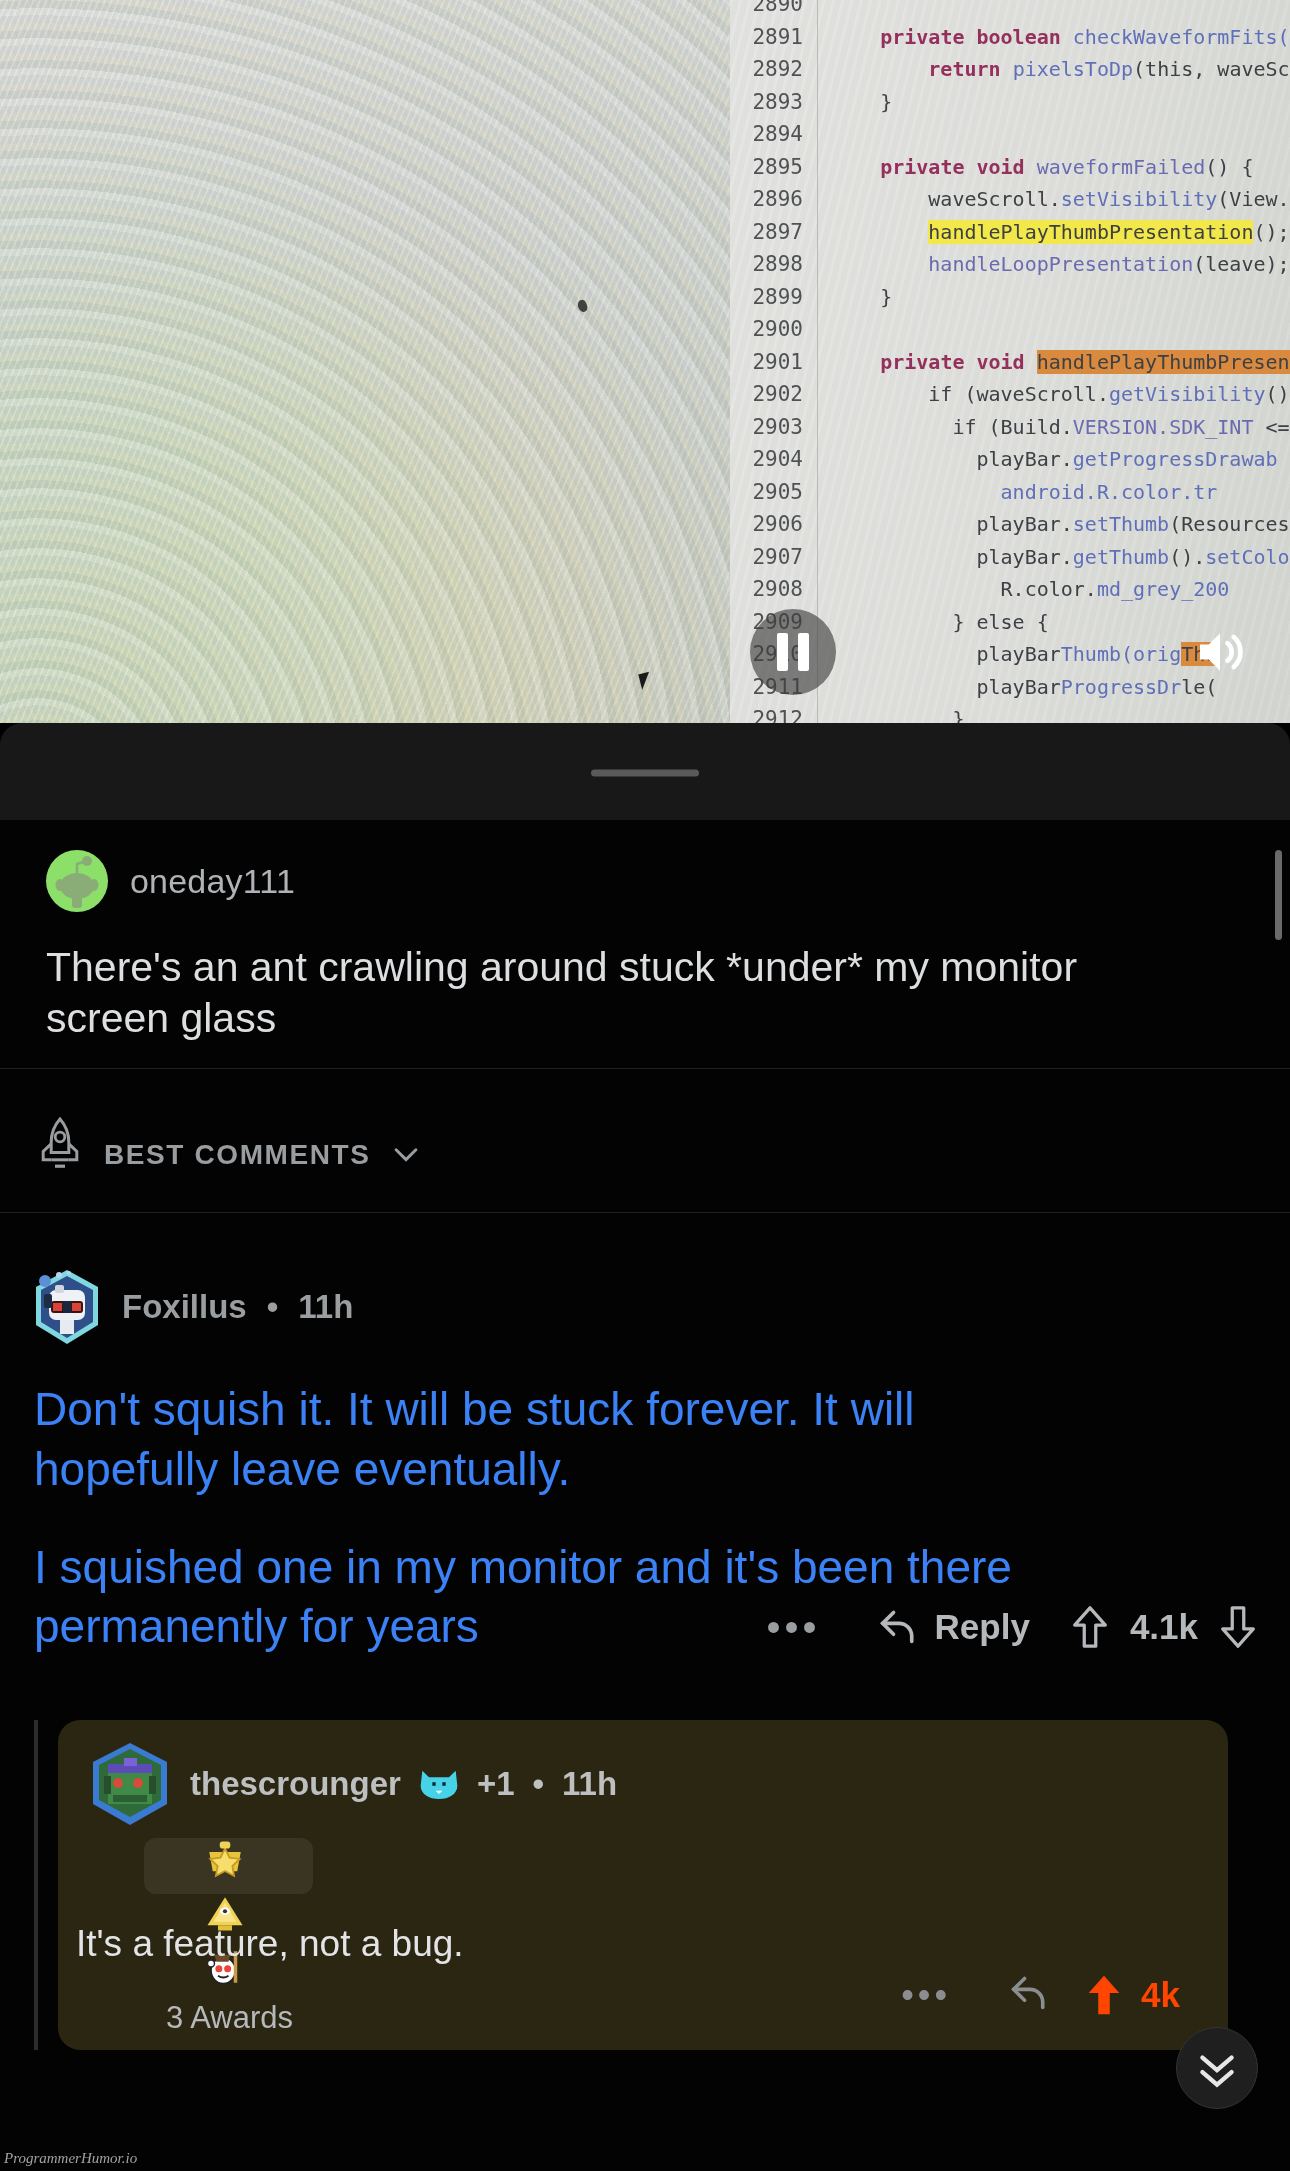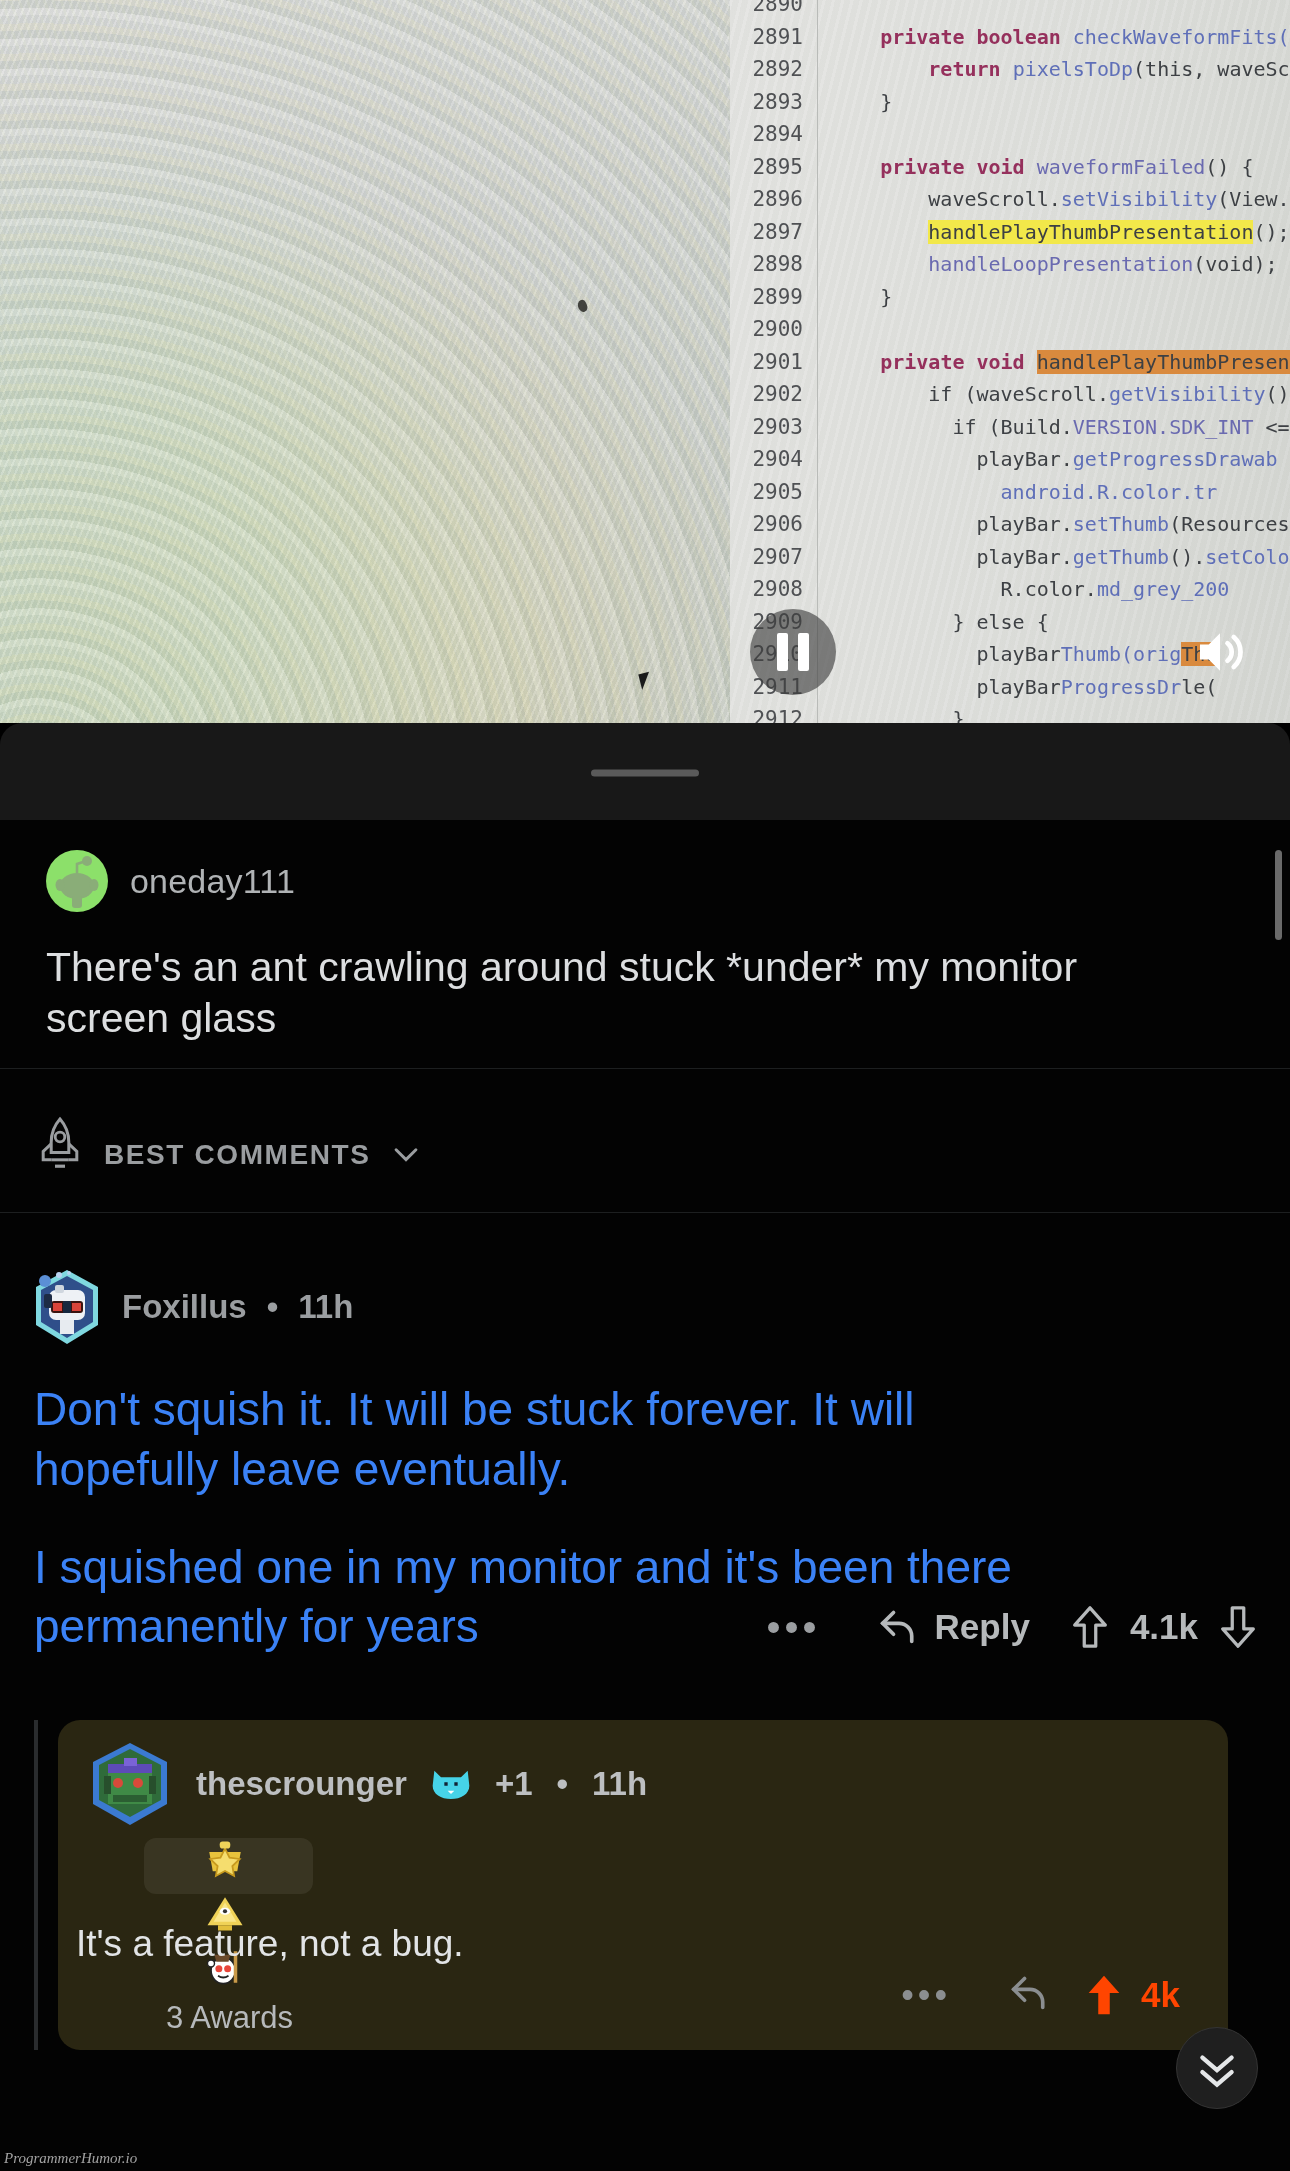--- a/index.html
+++ b/index.html
@@ -155,21 +155,21 @@
   .vote-count { font-size:35px; color:#b6b9bb; font-weight:bold; }
 
   
   .nest-line {
     position:absolute; left:34px; top:900px; width:4px; height:330px; background:#2a2c2e;
   }
   .reply-card {
     position:absolute; left:58px; top:900px; width:1170px; height:330px;
     background:#2a2612; border-radius:22px;
   }
-  .r-head { position:absolute; left:30px; top:20px; display:flex; align-items:center; gap:24px; }
+  .r-head { position:absolute; left:30px; top:20px; display:flex; align-items:center; gap:18px; }
   .avatar-nft2 { width:84px; height:88px; position:relative; flex:0 0 auto; }
   .r-name { font-size:33px; color:#bdbfc1; font-weight:bold; }
   .r-badge-fox { width:40px; height:34px; }
   .r-plus { font-size:33px; color:#bdbfc1; font-weight:bold; }
   .r-time { font-size:33px; color:#bdbfc1; font-weight:bold; }
 
   .awards-pill {
     position:absolute; left:86px; top:118px; height:56px;
     display:flex; align-items:center; gap:12px;
     background:rgba(255,255,255,0.07); border-radius:12px; padding:0 20px 0 14px;flex-direction:column;
@@ -213,21 +213,21 @@
     <div class="code-pane">
       <div class="code-rows" id="code-rows">
           <div class="code-row"><div class="gutter">2890</div><div class="code-text"></div></div>
           <div class="code-row"><div class="gutter">2891</div><div class="code-text"><span class="pl">    </span><span class="kw">private boolean </span><span class="fn">checkWaveformFits(</span></div></div>
           <div class="code-row"><div class="gutter">2892</div><div class="code-text"><span class="pl">        </span><span class="kw">return </span><span class="fn">pixelsToDp</span><span class="pl">(this, waveSc</span></div></div>
           <div class="code-row"><div class="gutter">2893</div><div class="code-text"><span class="pl">    }</span></div></div>
           <div class="code-row"><div class="gutter">2894</div><div class="code-text"></div></div>
           <div class="code-row"><div class="gutter">2895</div><div class="code-text"><span class="pl">    </span><span class="kw">private void </span><span class="id">waveformFailed</span><span class="pl">() {</span></div></div>
           <div class="code-row"><div class="gutter">2896</div><div class="code-text"><span class="pl">        waveScroll.</span><span class="fn">setVisibility</span><span class="pl">(View.G</span></div></div>
           <div class="code-row"><div class="gutter">2897</div><div class="code-text"><span class="pl">        </span><span class="hl-yellow">handlePlayThumbPresentation</span><span class="pl">();</span></div></div>
-          <div class="code-row"><div class="gutter">2898</div><div class="code-text"><span class="pl">        </span><span class="id">handleLoopPresentation</span><span class="pl">(void);</span></div></div>
+          <div class="code-row"><div class="gutter">2898</div><div class="code-text"><span class="pl">        </span><span class="id">handleLoopPresentation</span><span class="pl">(leave);</span></div></div>
           <div class="code-row"><div class="gutter">2899</div><div class="code-text"><span class="pl">    }</span></div></div>
           <div class="code-row"><div class="gutter">2900</div><div class="code-text"></div></div>
           <div class="code-row"><div class="gutter">2901</div><div class="code-text"><span class="pl">    </span><span class="kw">private void </span><span class="hl-orange">handlePlayThumbPresenta</span></div></div>
           <div class="code-row"><div class="gutter">2902</div><div class="code-text"><span class="pl">        if (waveScroll.</span><span class="fn">getVisibility</span><span class="pl">() ==</span></div></div>
           <div class="code-row"><div class="gutter">2903</div><div class="code-text"><span class="pl">          if (Build.</span><span class="id">VERSION.SDK_INT</span><span class="pl"> &lt;= </span></div></div>
           <div class="code-row"><div class="gutter">2904</div><div class="code-text"><span class="pl">            playBar.</span><span class="fn">getProgressDrawab</span></div></div>
           <div class="code-row"><div class="gutter">2905</div><div class="code-text"><span class="fn">              android.R.color.tr</span></div></div>
           <div class="code-row"><div class="gutter">2906</div><div class="code-text"><span class="pl">            playBar.</span><span class="fn">setThumb</span><span class="pl">(Resources</span></div></div>
           <div class="code-row"><div class="gutter">2907</div><div class="code-text"><span class="pl">            playBar.</span><span class="fn">getThumb</span><span class="pl">().</span><span class="fn">setColor</span></div></div>
           <div class="code-row"><div class="gutter">2908</div><div class="code-text"><span class="pl">              R.color.</span><span class="fn">md_grey_200</span></div></div>

